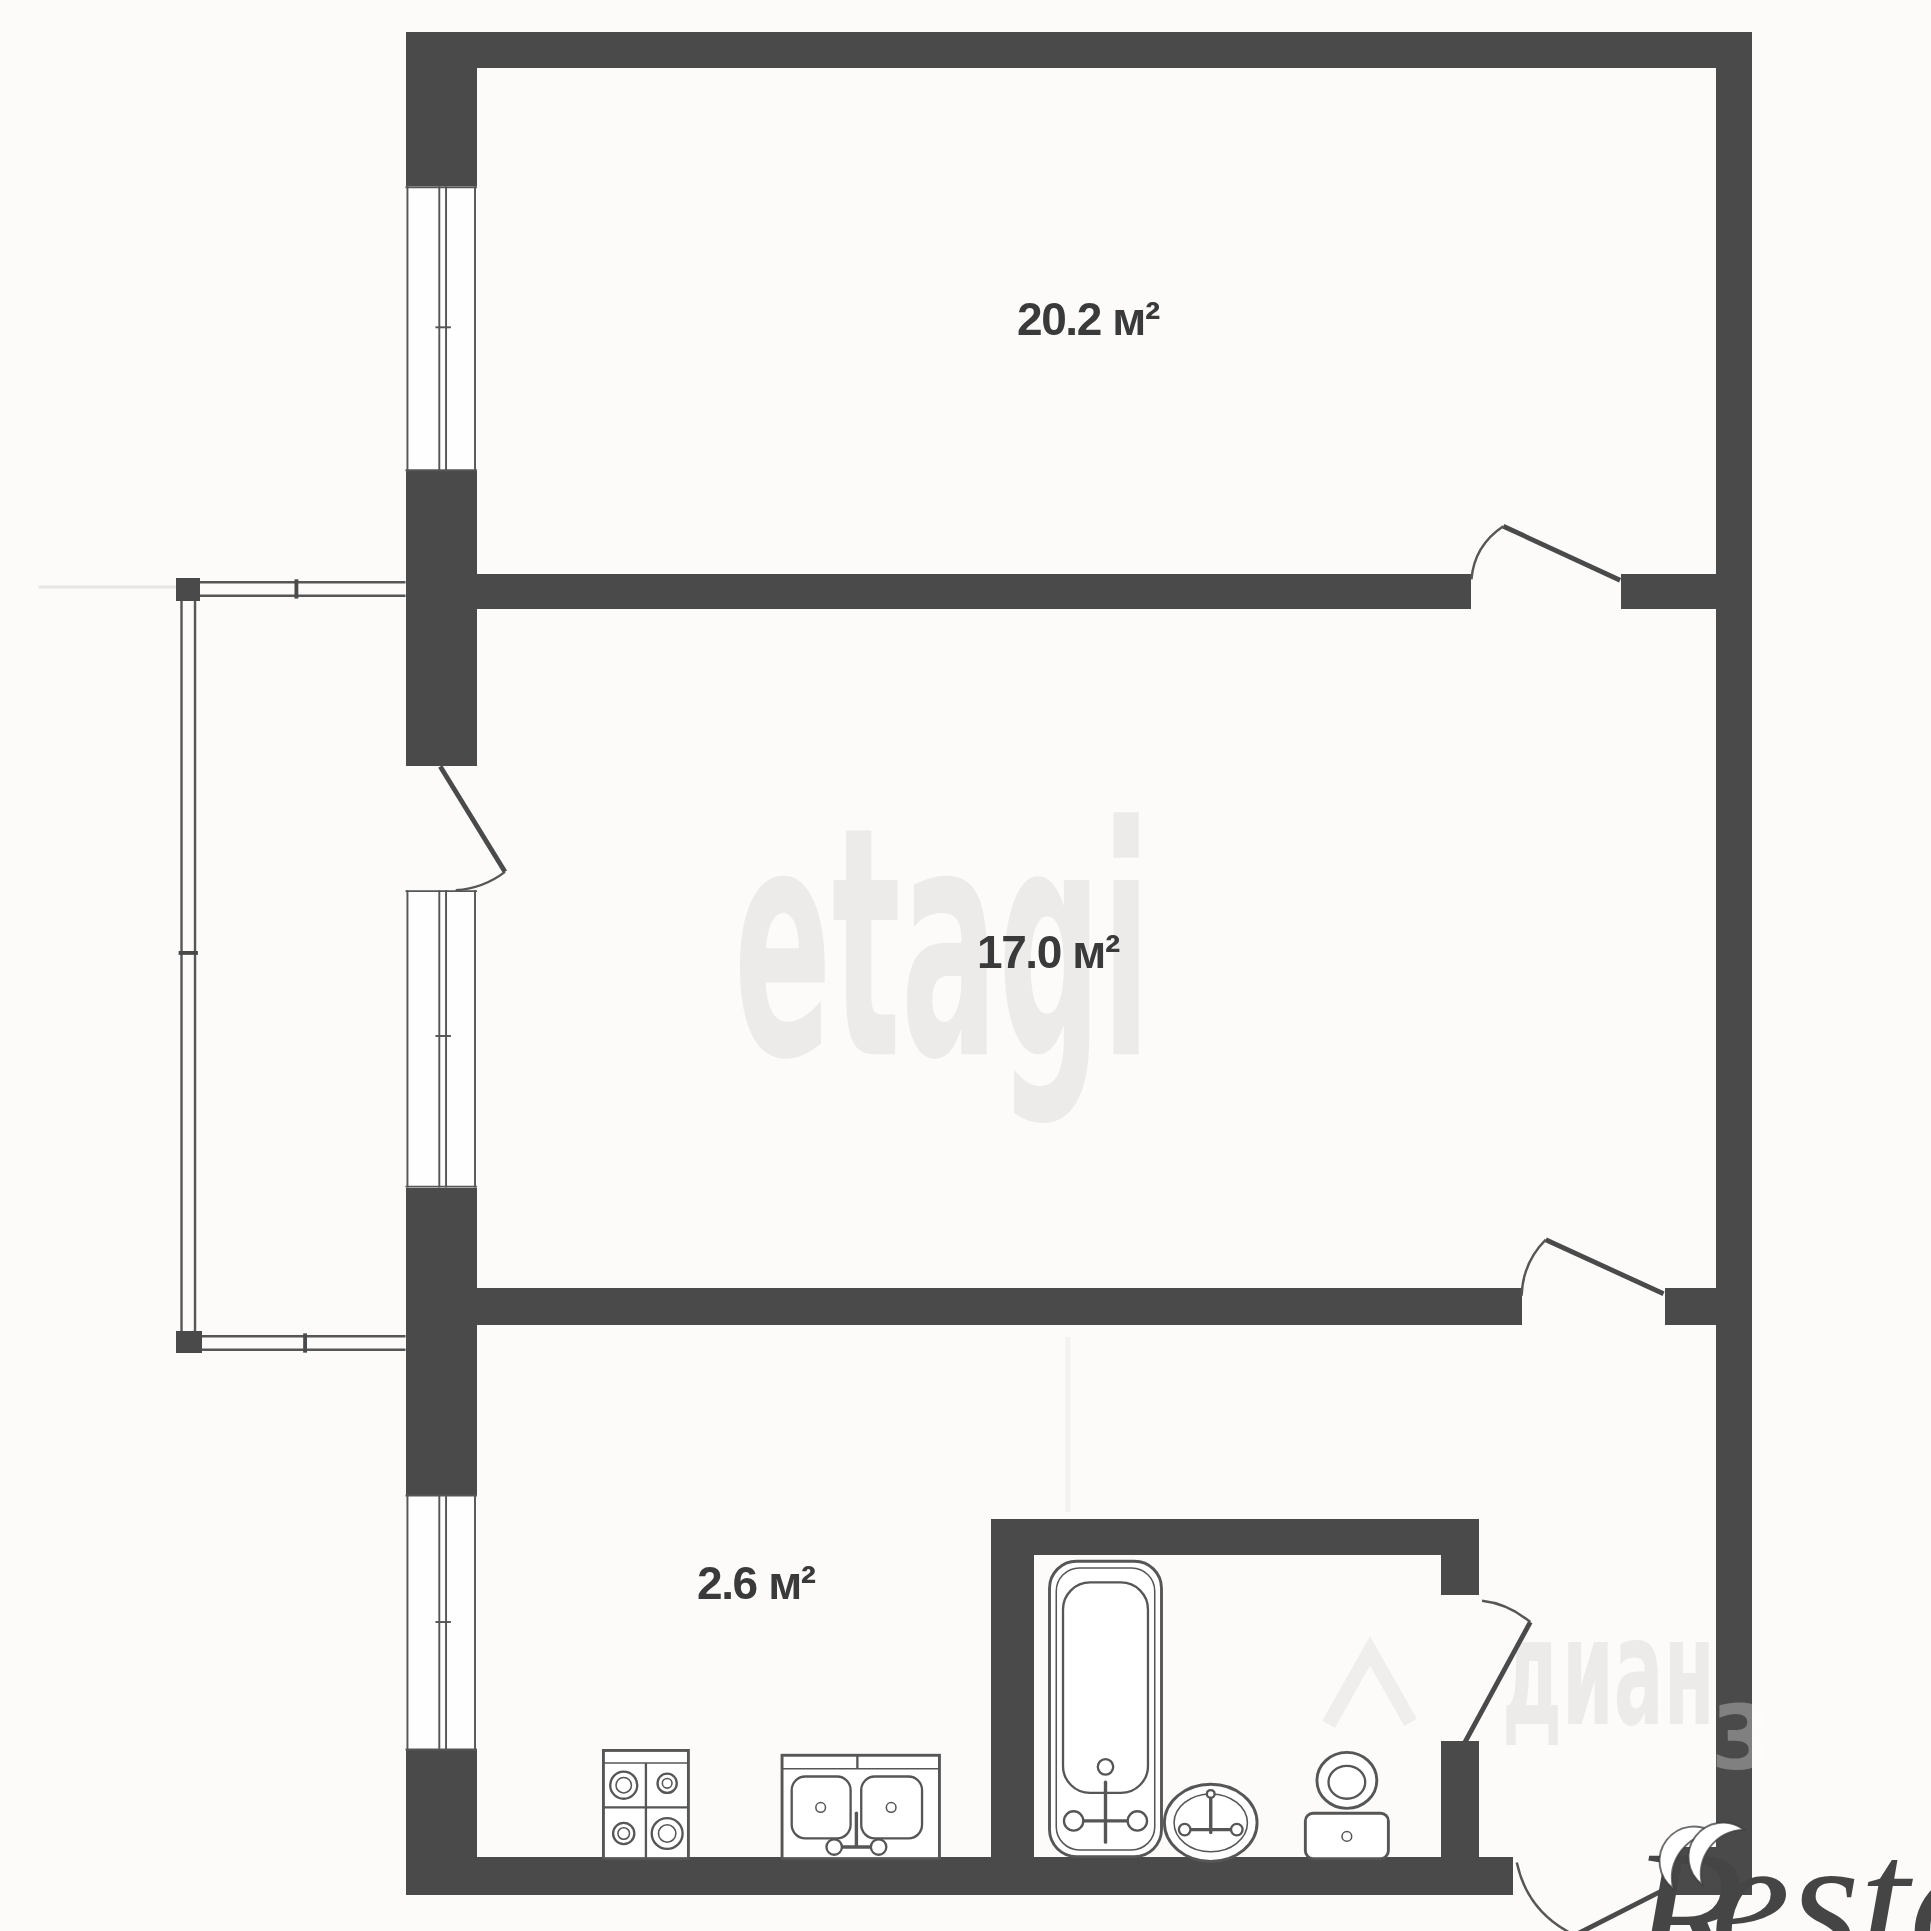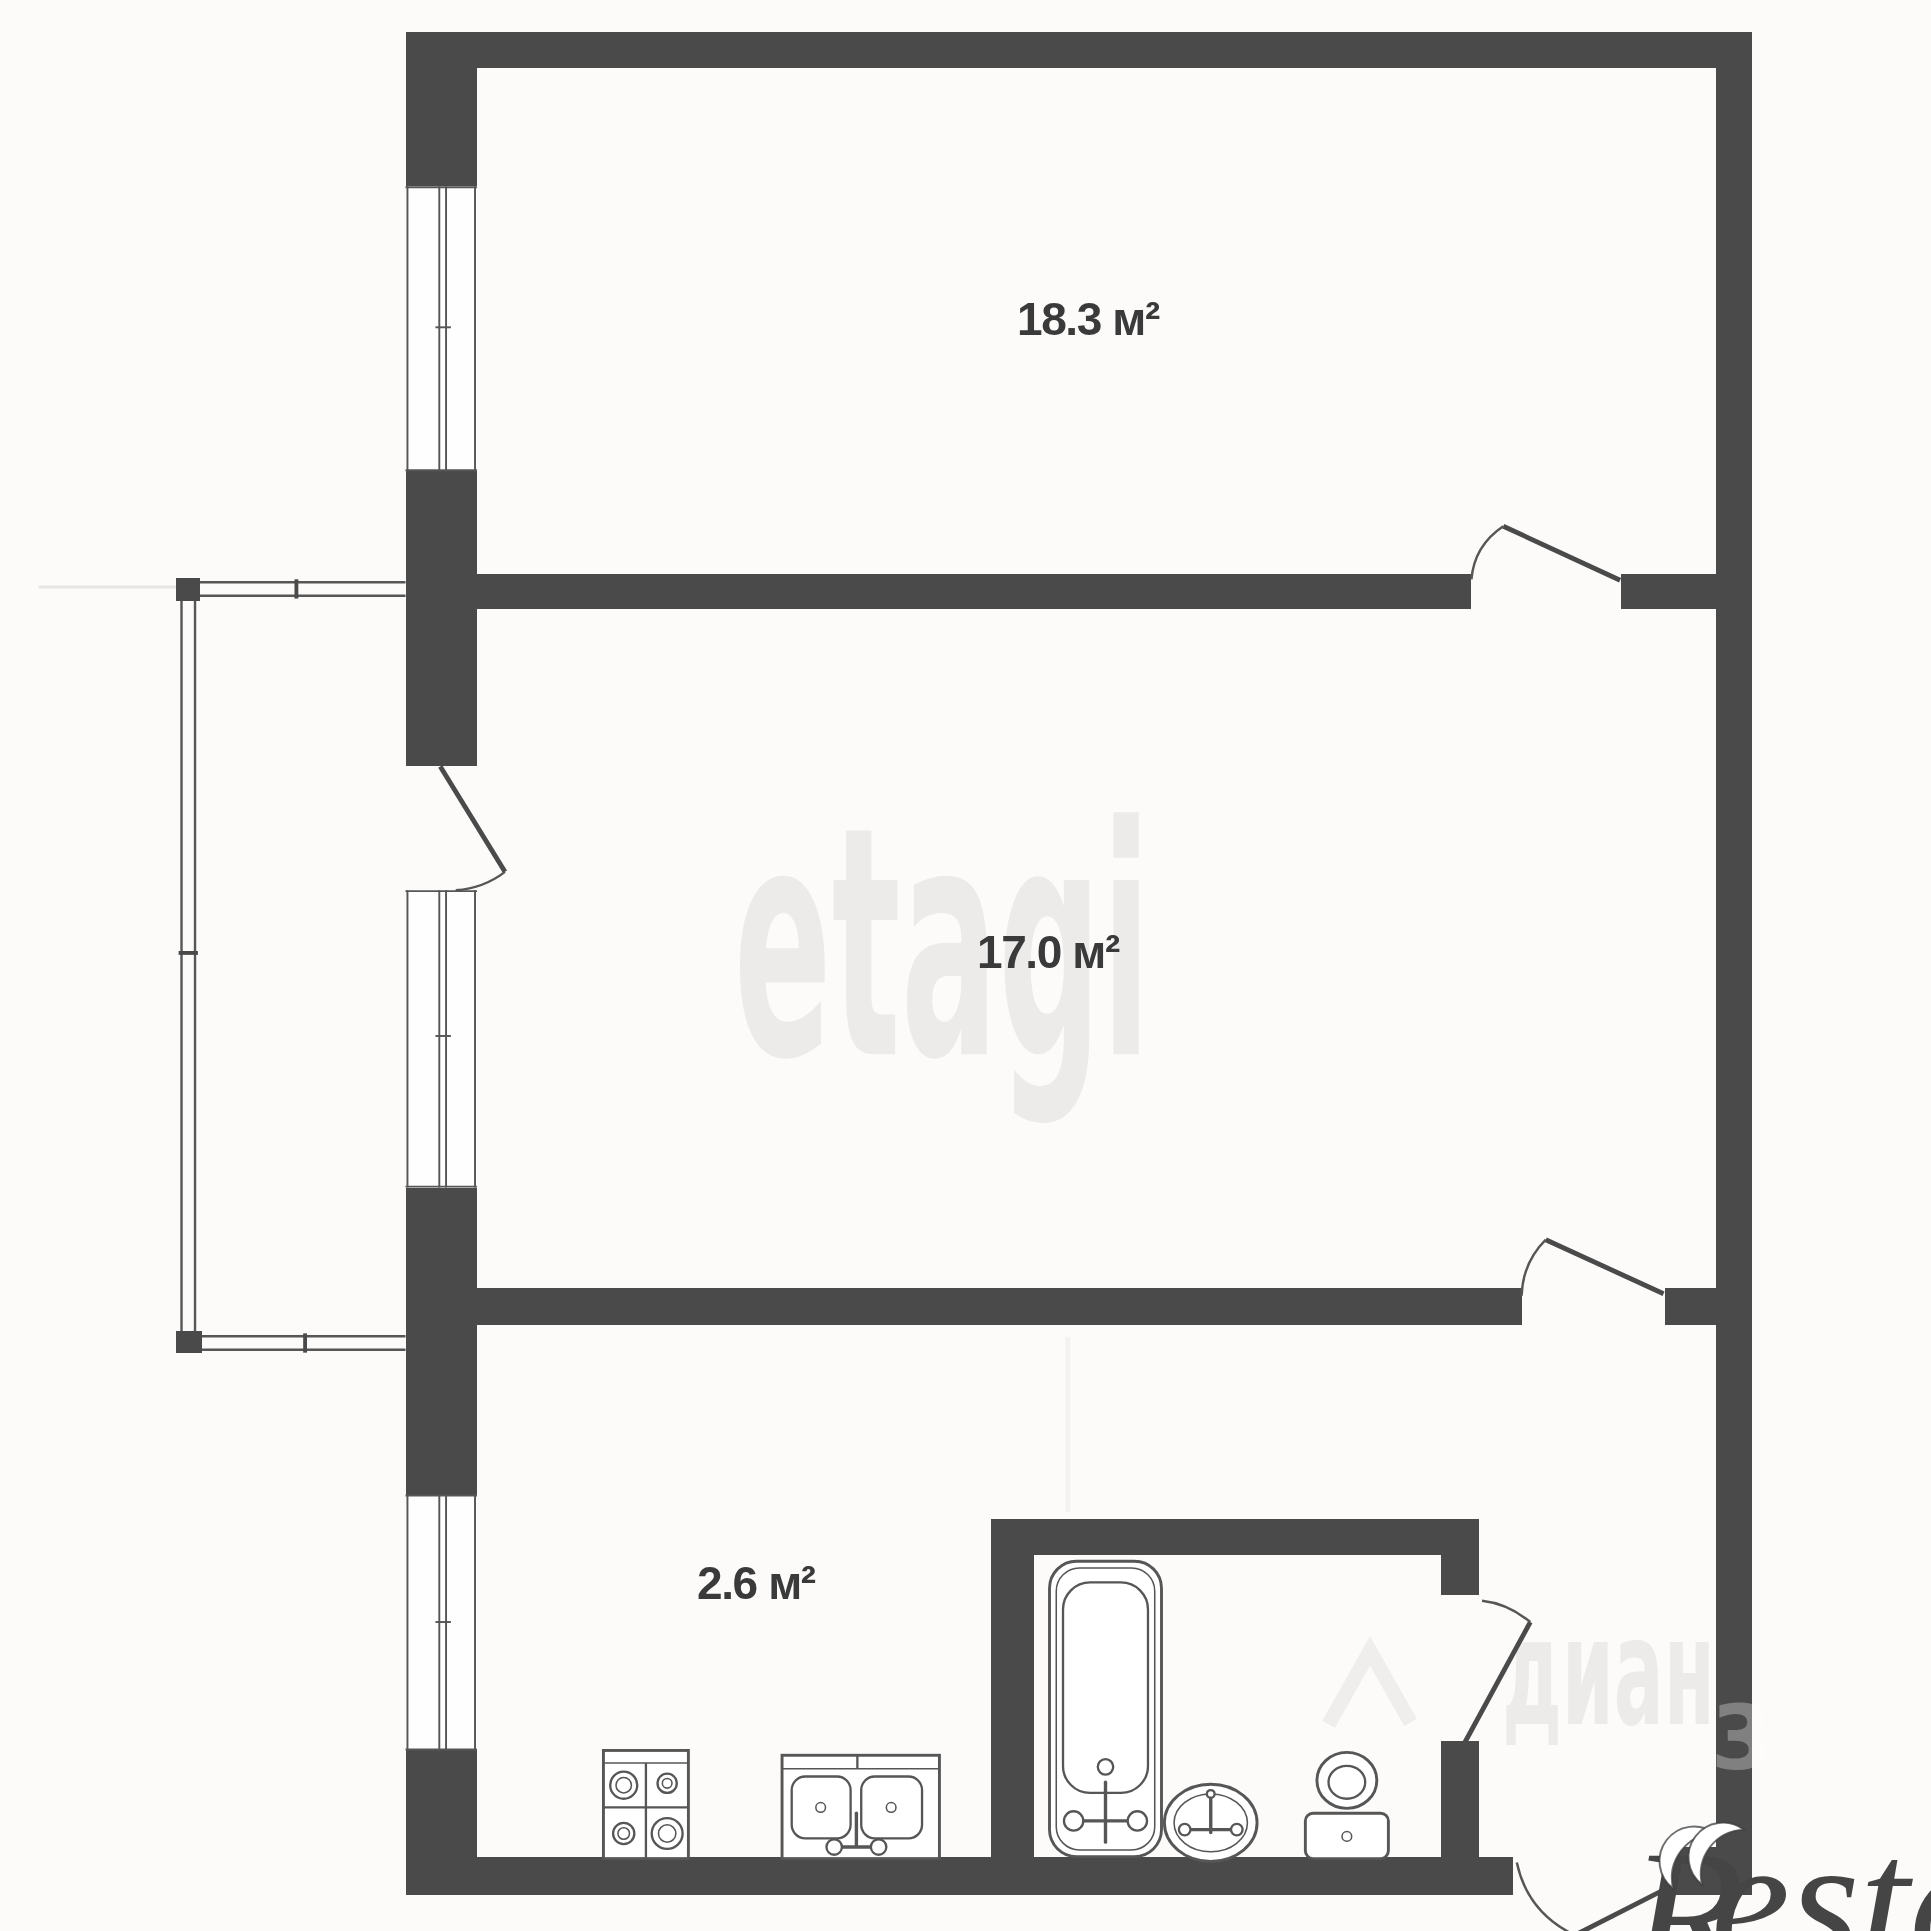--- a/index.html
+++ b/index.html
@@ -201,17 +201,17 @@
     <text class="wm-over" x="1772" y="1832" font-size="92">3</text>
 
     <g>
       <text class="wm-logo" x="1688" y="2050" font-size="195">R</text>
       <text class="wm-logo" x="1772" y="2030" font-size="185">estate</text>
       <path class="moon" d="M1733,1956 A34,34 0 0 1 1776,1899 A46,46 0 0 0 1733,1956 Z"></path>
       <path class="moon" d="M1763,1952 A34,34 0 0 1 1806,1895 A46,46 0 0 0 1763,1952 Z"></path>
     </g>
   </svg>
 
-  <div class="room-label" style="left:1017px;top:296px">18.3 м²</div>
+  <div class="room-label" style="left:1017px;top:296px">20.2 м²</div>
   <div class="room-label" style="left:977px;top:929px">17.0 м²</div>
   <div class="room-label" style="left:697px;top:1560px">2.6 м²</div>
 </div>
 
 
 </body></html>

